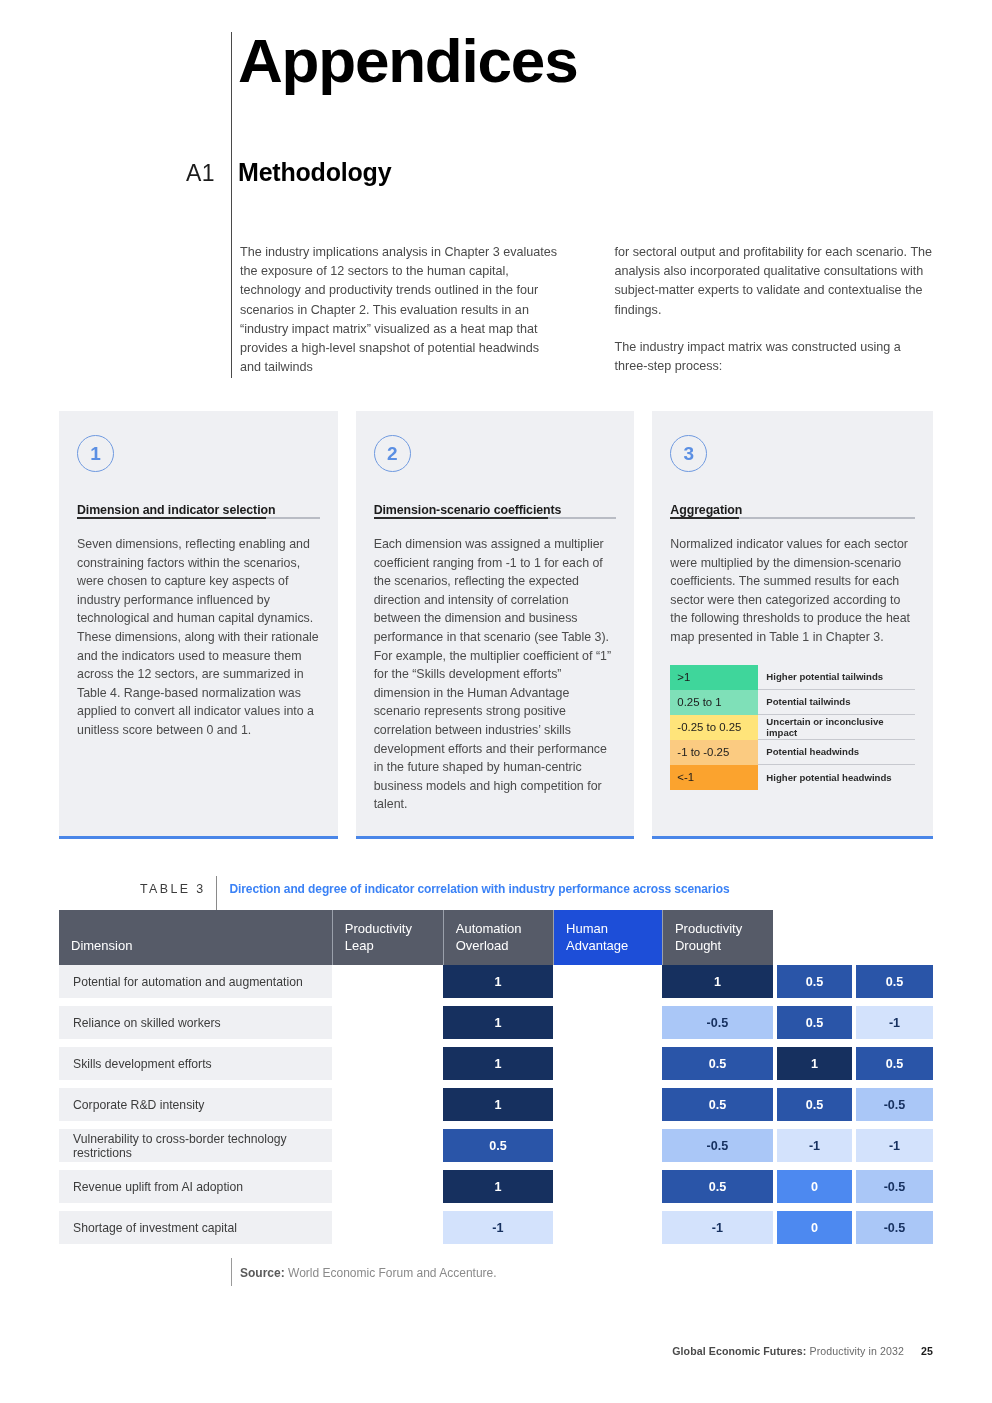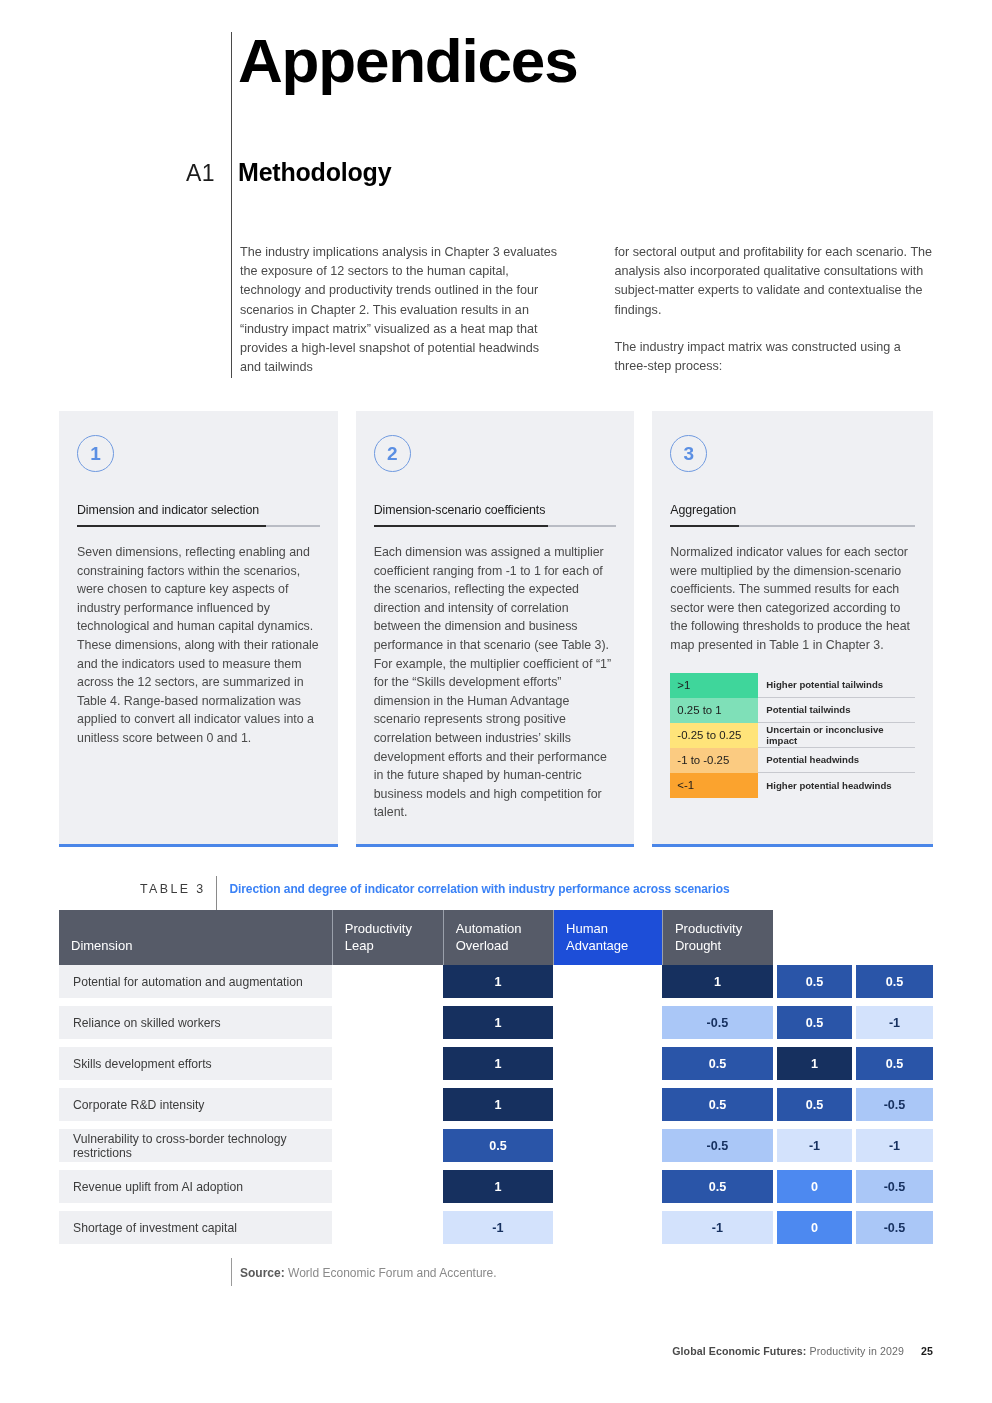--- a/index.html
+++ b/index.html
@@ -104,23 +104,22 @@
     font-size: 19px;
     font-weight: 700;
     display: flex;
     align-items: center;
     justify-content: center;
     box-sizing: border-box;
     margin-bottom: 31px;
   }
   .card-title {
     font-size: 12.4px;
-    font-weight: 400;
+    font-weight: 700;
     color: #1c1c1c;
-    padding-bottom: 8px;
     letter-spacing: -0.1px;
   }
   .rule-wrap {
     position: relative;
     height: 2px;
     margin-bottom: 16px;
     background: #b9bcc4;
   }
   .rule-wrap .dark {
     position: absolute;
@@ -467,15 +466,15 @@
 </table>
 
 <div class="src-rule"></div>
 <div class="src">
   <b>Source:</b>
   <span>World Economic Forum and Accenture.</span>
 </div>
 
 <div class="footer">
   <b>Global Economic Futures:</b>
-  <span>Productivity in 2029</span>
+  <span>Productivity in 2032</span>
   <span class="pg">25</span>
 </div>
 
 </body></html>

